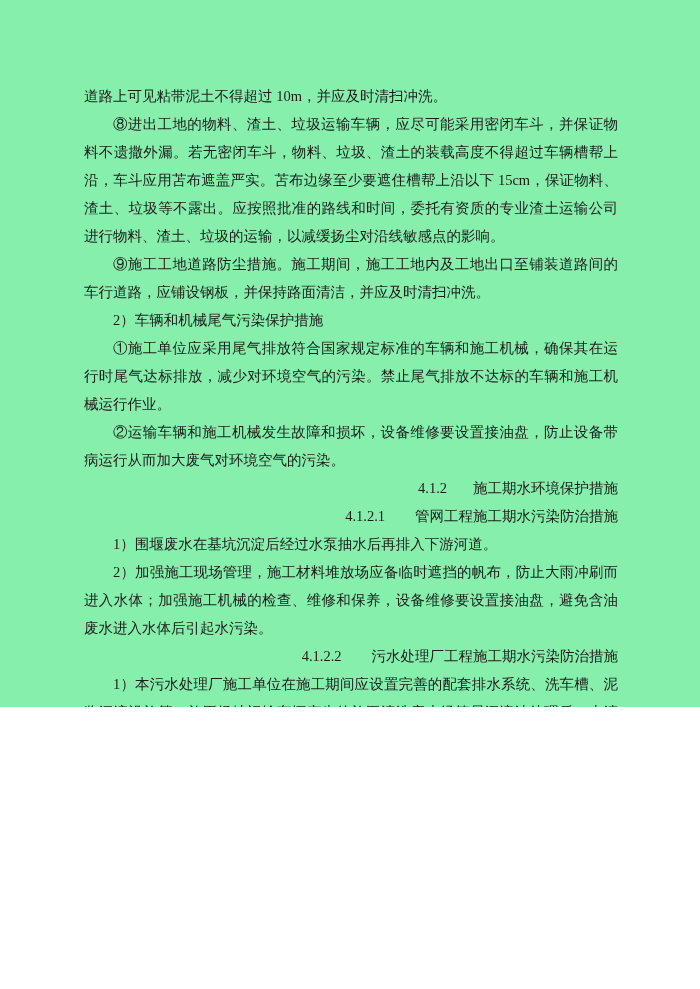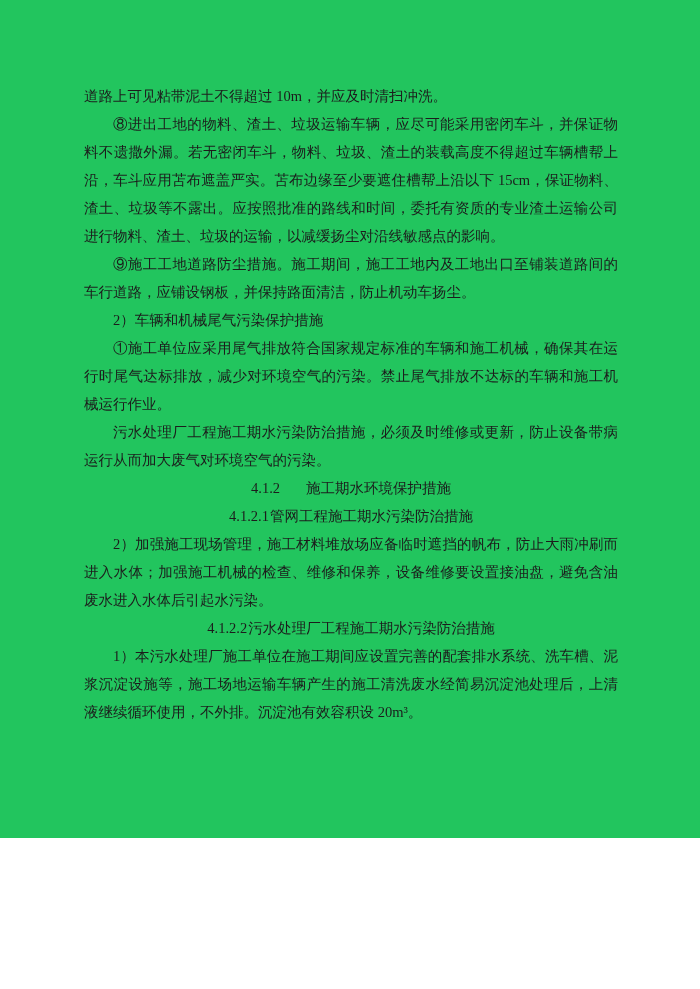--- a/index.html
+++ b/index.html
@@ -3,22 +3,22 @@
 <meta charset="utf-8">
 <style>
   html, body {
     margin: 0;
     padding: 0;
     background: #ffffff;
   }
   .page {
     position: relative;
     width: 700px;
-    height: 838px;
-    background: #22c55e;
+    height: 707px;
+    background: #86efac;
     overflow: hidden;
     font-family: "Liberation Serif", "DejaVu Serif", serif;
     color: #1c1c1c;
   }
   .text-block {
     position: absolute;
     top: 82px;
     left: 84px;
     width: 534px;
   }
@@ -30,28 +30,28 @@
     text-justify: inter-ideograph;
     word-break: break-all;
   }
   .para.indent {
     text-indent: 2em;
   }
   .heading {
     margin: 0;
     font-size: 14.5px;
     line-height: 28px;
-    text-align: center;
+    text-align: right;
     white-space: nowrap;
   }
   .h-num {
     display: inline-block;
   }
   .h-num.gap-lg { margin-right: 26px; }
-  .h-num.gap-sm { margin-right: 1px; }
+  .h-num.gap-sm { margin-right: 30px; }
   .footer {
     position: absolute;
     top: 924px;
     left: 0;
     width: 700px;
     text-align: center;
     font-size: 11.5px;
     line-height: 20px;
     color: #2a2a2a;
     font-family: Liberation Sans, sans-serif;
@@ -60,36 +60,37 @@
 </head>
 <body>
 
 <div class="page">
   <div class="text-block">
 
     <p class="para">道路上可见粘带泥土不得超过 10m，并应及时清扫冲洗。</p>
 
     <p class="para indent">⑧进出工地的物料、渣土、垃圾运输车辆，应尽可能采用密闭车斗，并保证物料不遗撒外漏。若无密闭车斗，物料、垃圾、渣土的装载高度不得超过车辆槽帮上沿，车斗应用苫布遮盖严实。苫布边缘至少要遮住槽帮上沿以下 15cm，保证物料、渣土、垃圾等不露出。应按照批准的路线和时间，委托有资质的专业渣土运输公司进行物料、渣土、垃圾的运输，以减缓扬尘对沿线敏感点的影响。</p>
 
-    <p class="para indent">⑨施工工地道路防尘措施。施工期间，施工工地内及工地出口至铺装道路间的车行道路，应铺设钢板，并保持路面清洁，防止机动车扬尘。</p>
+    <p class="para indent">⑨施工工地道路防尘措施。施工期间，施工工地内及工地出口至铺装道路间的车行道路，应铺设钢板，并保持路面清洁，并应及时清扫冲洗。</p>
 
     <p class="para indent">2）车辆和机械尾气污染保护措施</p>
 
     <p class="para indent">①施工单位应采用尾气排放符合国家规定标准的车辆和施工机械，确保其在运行时尾气达标排放，减少对环境空气的污染。禁止尾气排放不达标的车辆和施工机械运行作业。</p>
 
-    <p class="para indent">污水处理厂工程施工期水污染防治措施，必须及时维修或更新，防止设备带病运行从而加大废气对环境空气的污染。</p>
+    <p class="para indent">②运输车辆和施工机械发生故障和损坏，设备维修要设置接油盘，防止设备带病运行从而加大废气对环境空气的污染。</p>
 
     <p class="heading">
       <span class="h-num gap-lg">4.1.2</span><span class="h-title">施工期水环境保护措施</span>
     </p>
 
     <p class="heading">
       <span class="h-num gap-sm">4.1.2.1</span><span class="h-title">管网工程施工期水污染防治措施</span>
     </p>
 
+    <p class="para indent">1）围堰废水在基坑沉淀后经过水泵抽水后再排入下游河道。</p>
 
     <p class="para indent">2）加强施工现场管理，施工材料堆放场应备临时遮挡的帆布，防止大雨冲刷而进入水体；加强施工机械的检查、维修和保养，设备维修要设置接油盘，避免含油废水进入水体后引起水污染。</p>
 
 
     <p class="heading">
       <span class="h-num gap-sm">4.1.2.2</span><span class="h-title">污水处理厂工程施工期水污染防治措施</span>
     </p>
 
     <p class="para indent">1）本污水处理厂施工单位在施工期间应设置完善的配套排水系统、洗车槽、泥浆沉淀设施等，施工场地运输车辆产生的施工清洗废水经简易沉淀池处理后，上清液继续循环使用，不外排。沉淀池有效容积设 20m³。</p>
 

